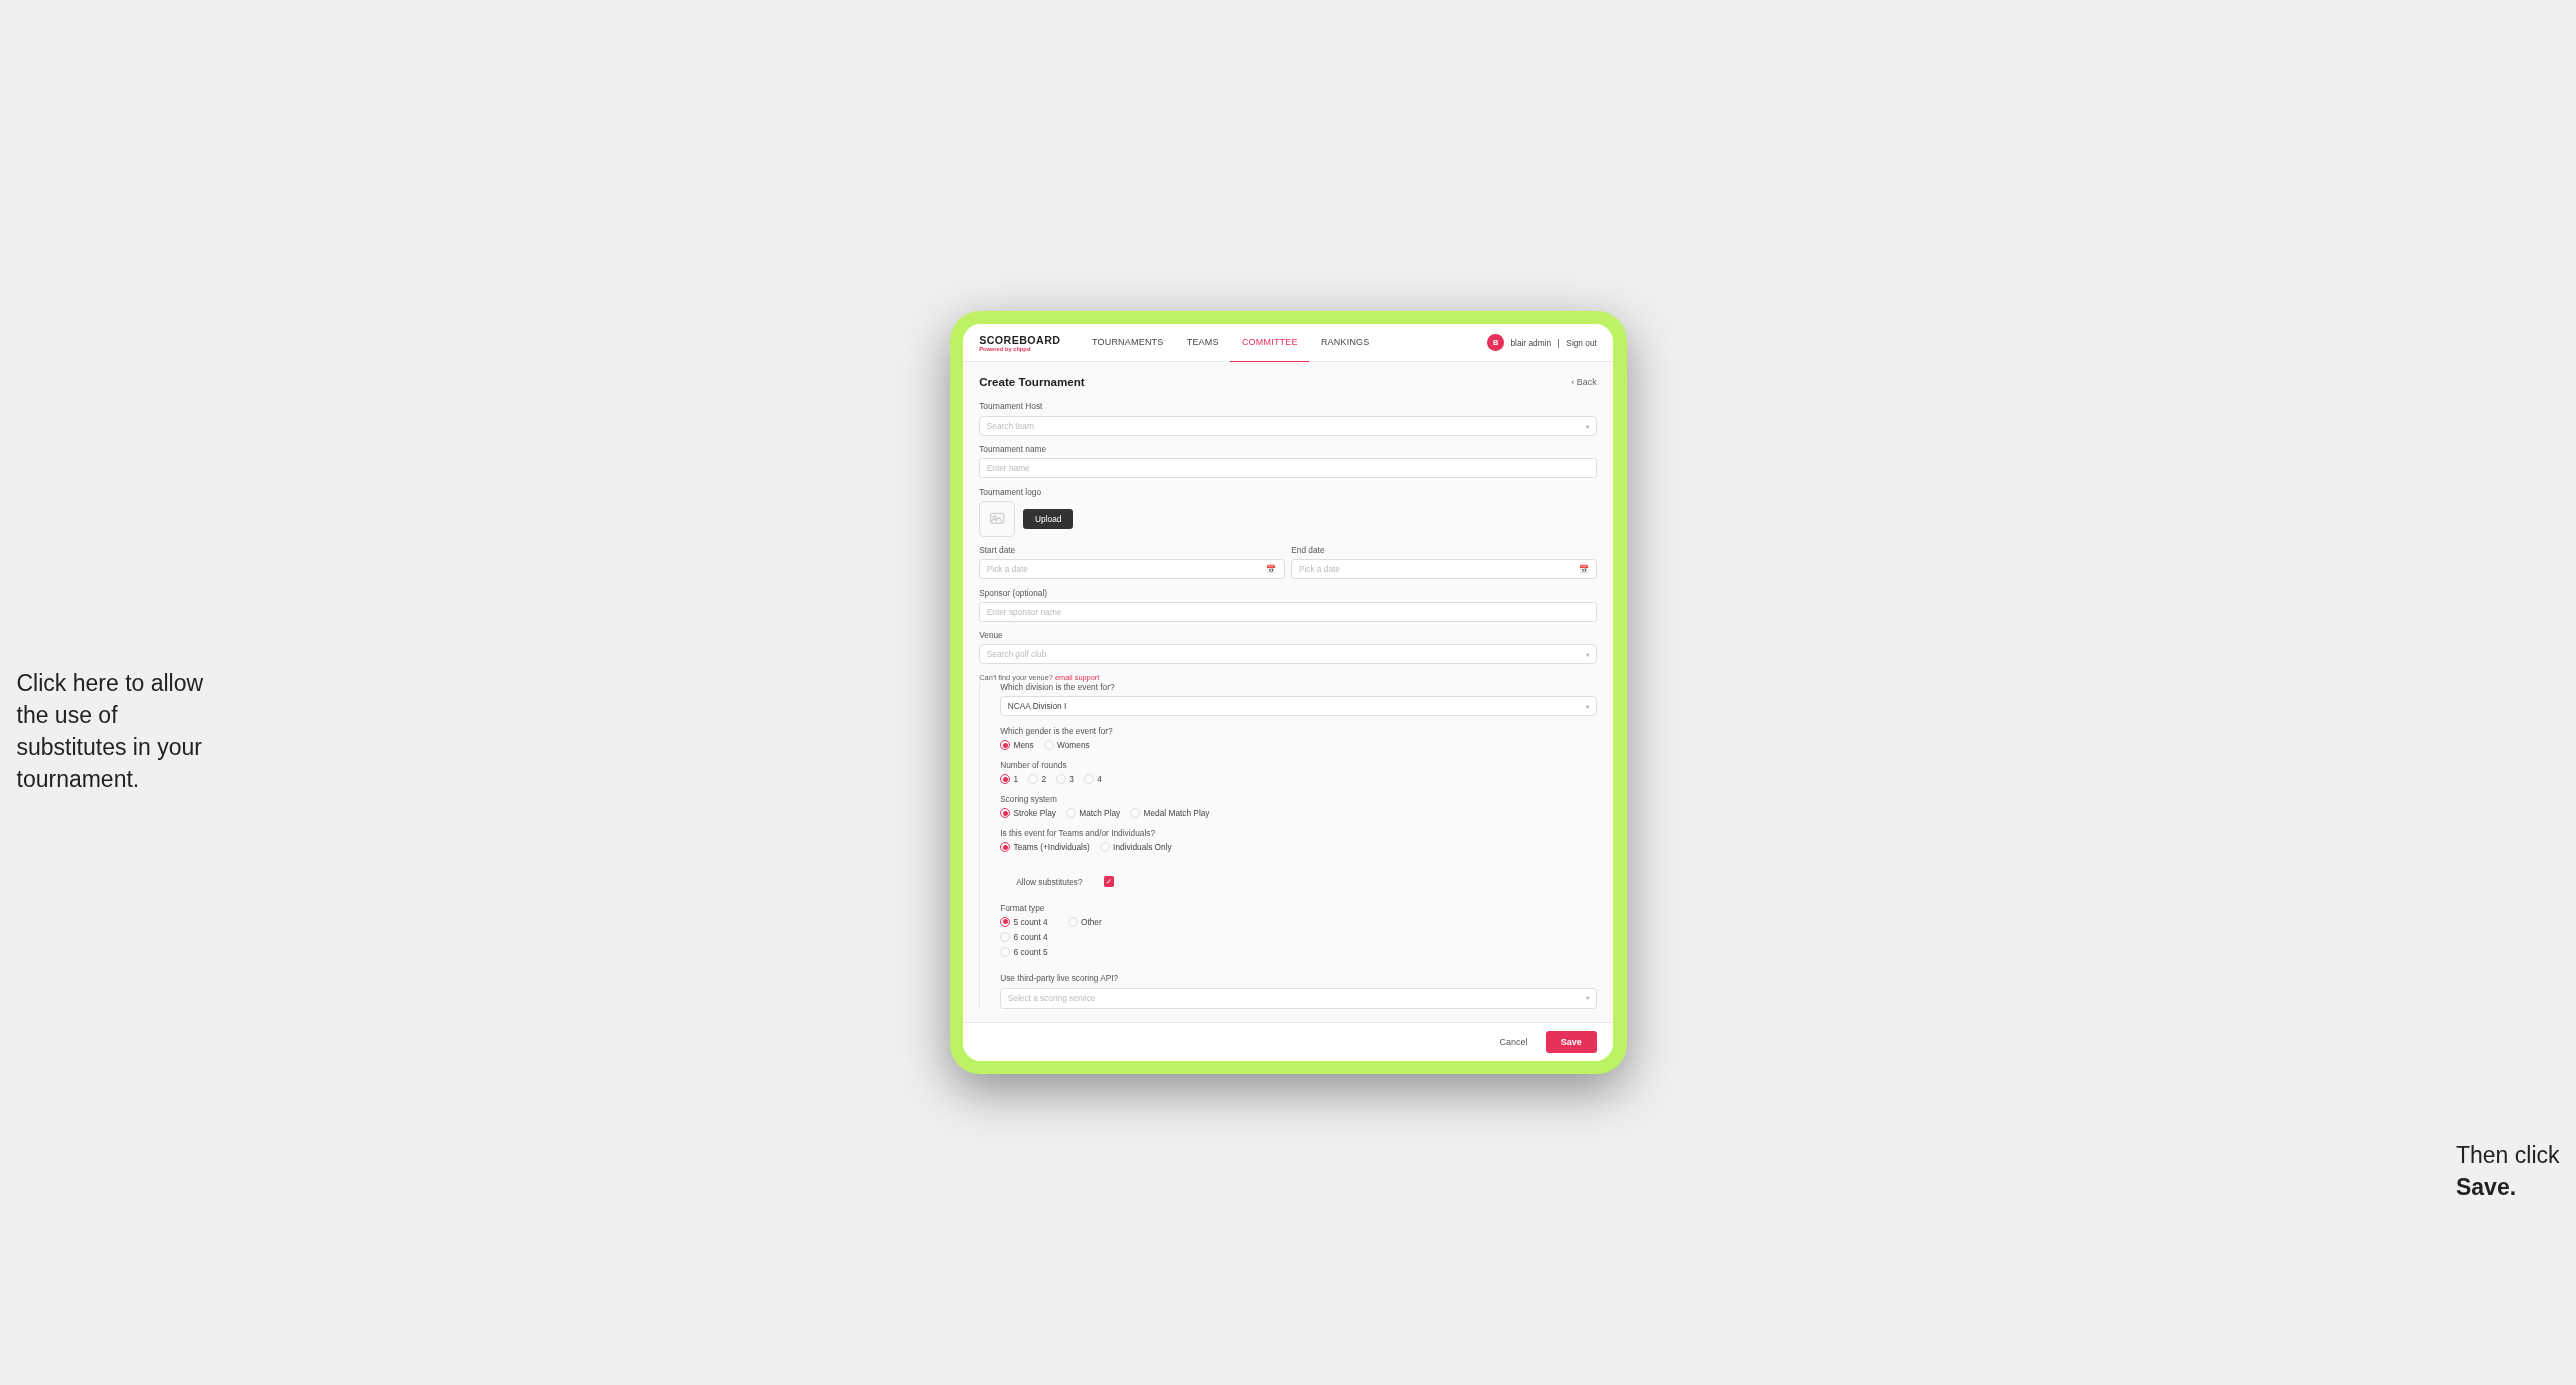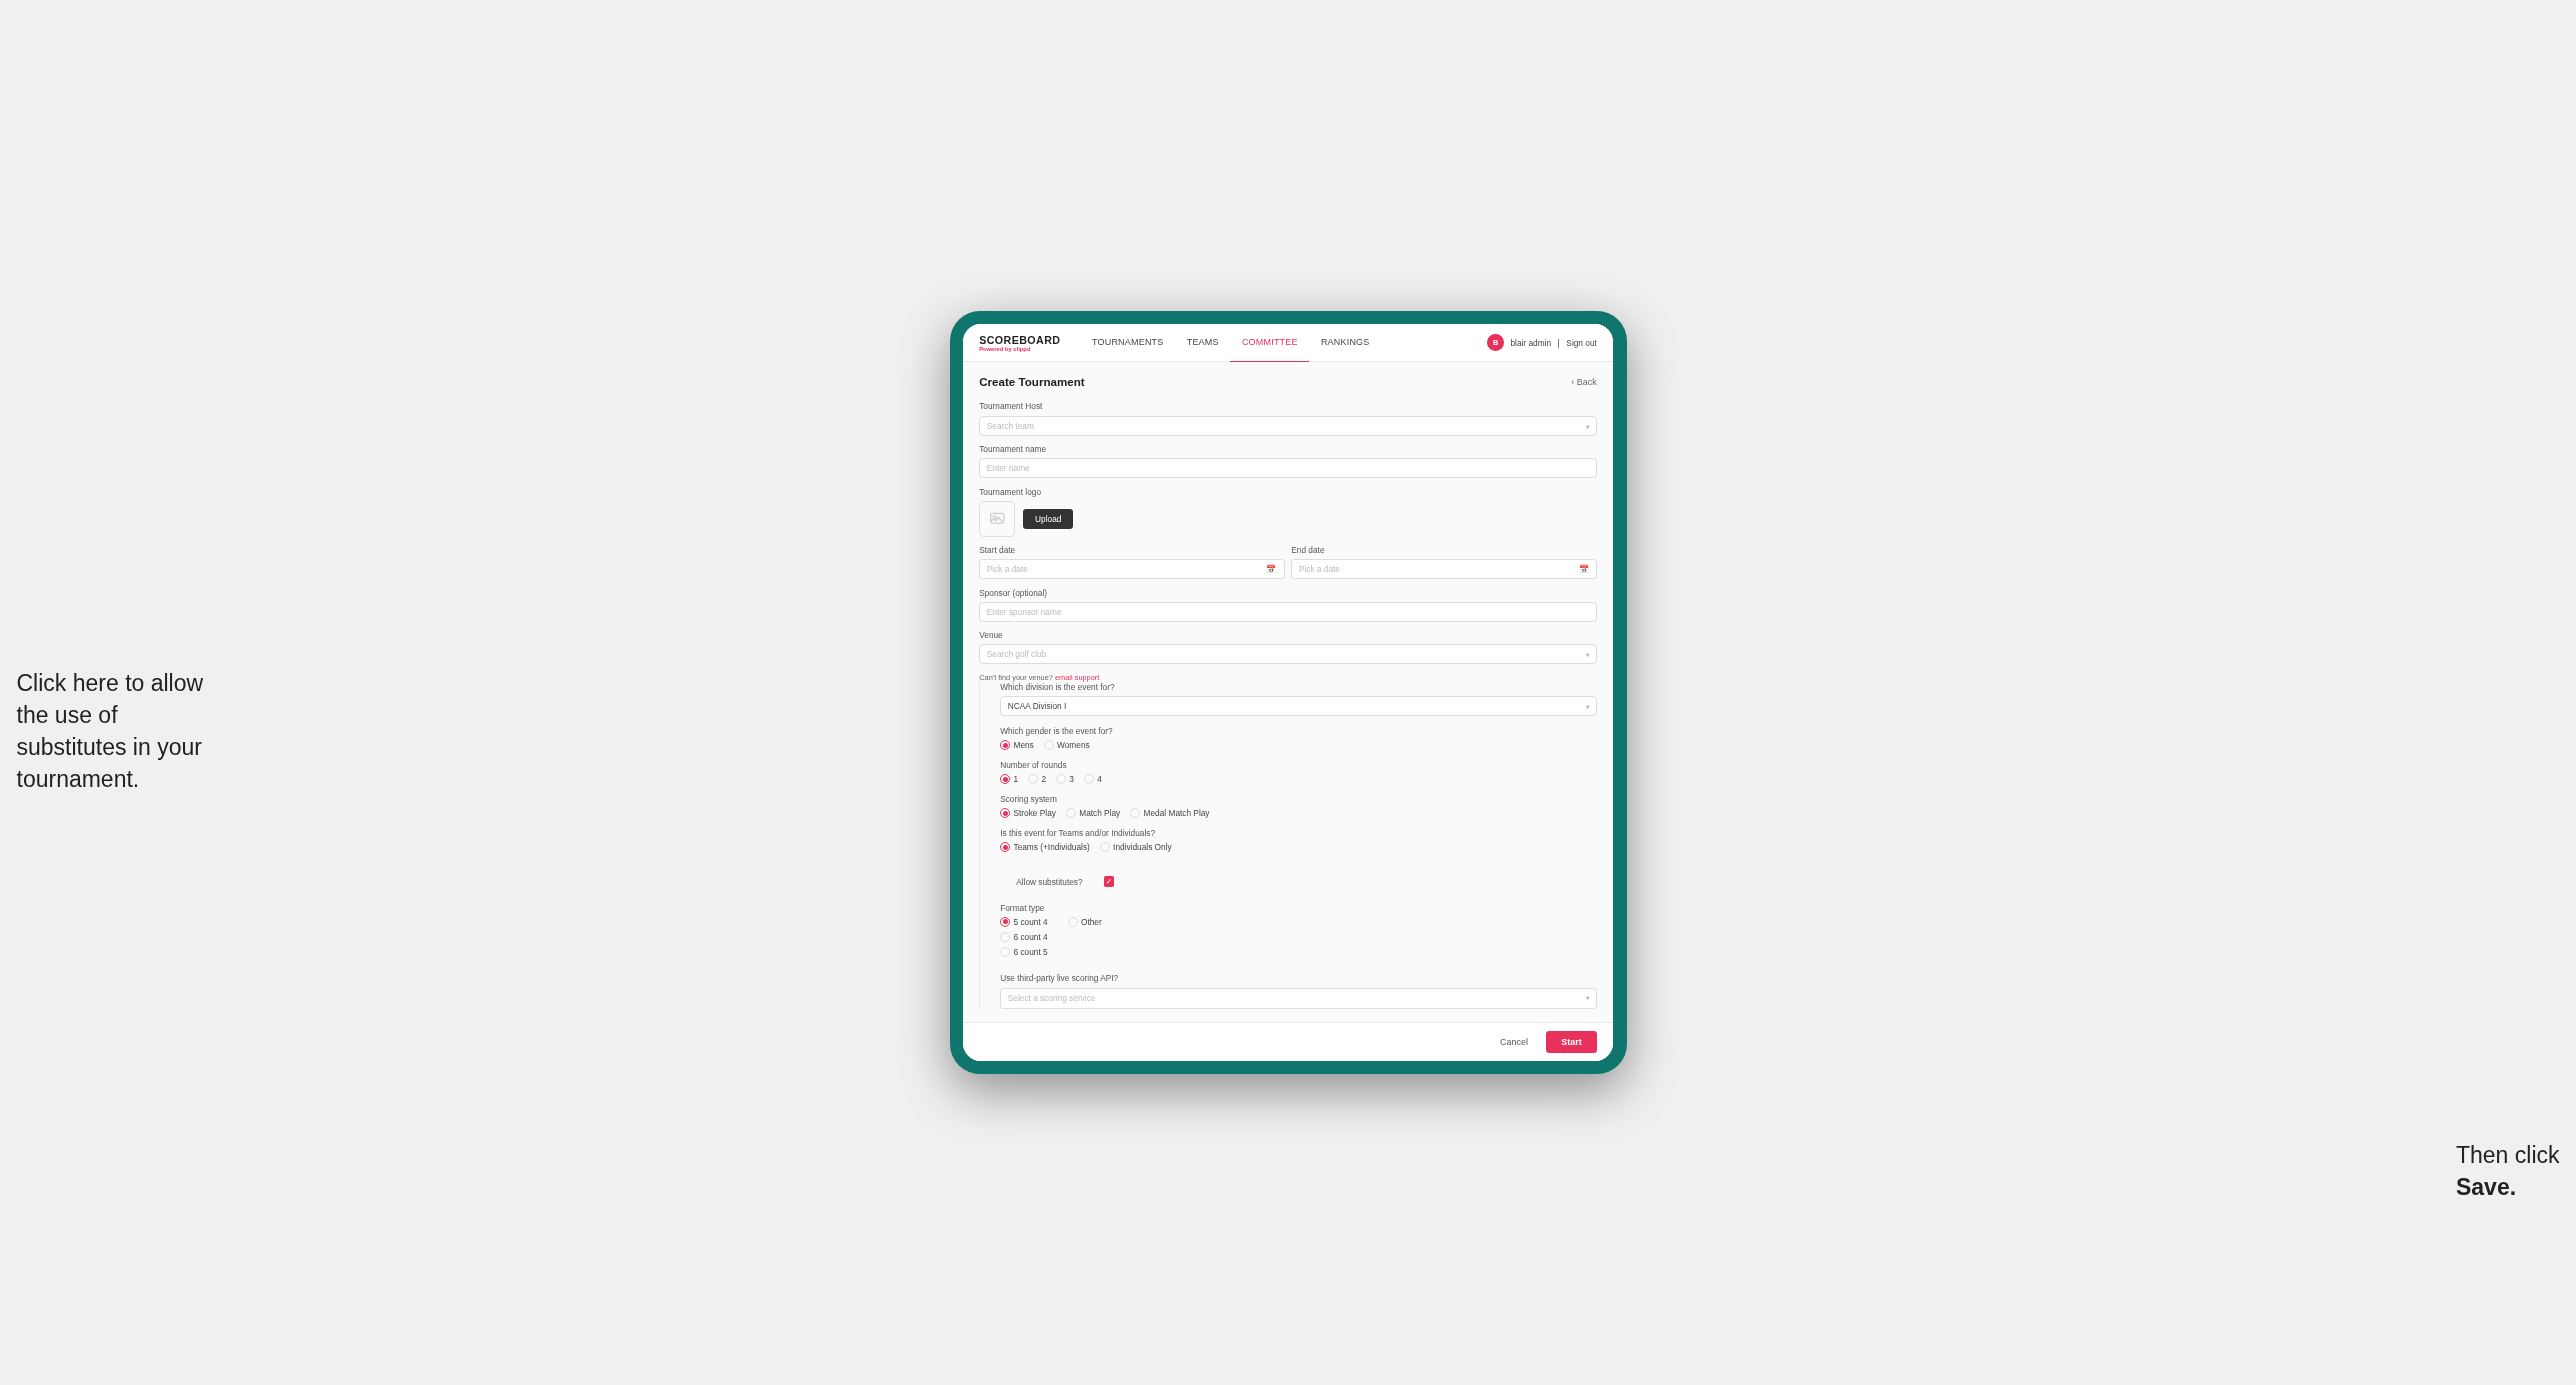--- a/index.html
+++ b/index.html
@@ -36,21 +36,21 @@
       max-width: 165px;
       color: #222;
       text-align: left;
     }
 
     .annotation-right strong { font-weight: 700; }
 
     
     .tablet {
       width: 677px;
-      background: #0f766e;
+      background: #bef264;
       border-radius: 30px;
       padding: 13.2px;
       box-shadow: 0 16.5px 50px rgba(0,0,0,0.4);
       position: relative;
     }
 
     .tablet-screen {
       background: #fff;
       border-radius: 18px;
       overflow: hidden;
@@ -611,18 +611,18 @@
               <span class="select-arrow">▾</span>
             </div>
           </div>
         </div>
 
       </div>
     </div>
 
     <div class="page-footer">
       <button class="btn-cancel">Cancel</button>
-      <button class="btn-save">Start</button>
+      <button class="btn-save">Save</button>
     </div>
 
   </div>
 </div>
 
 
 </body></html>

